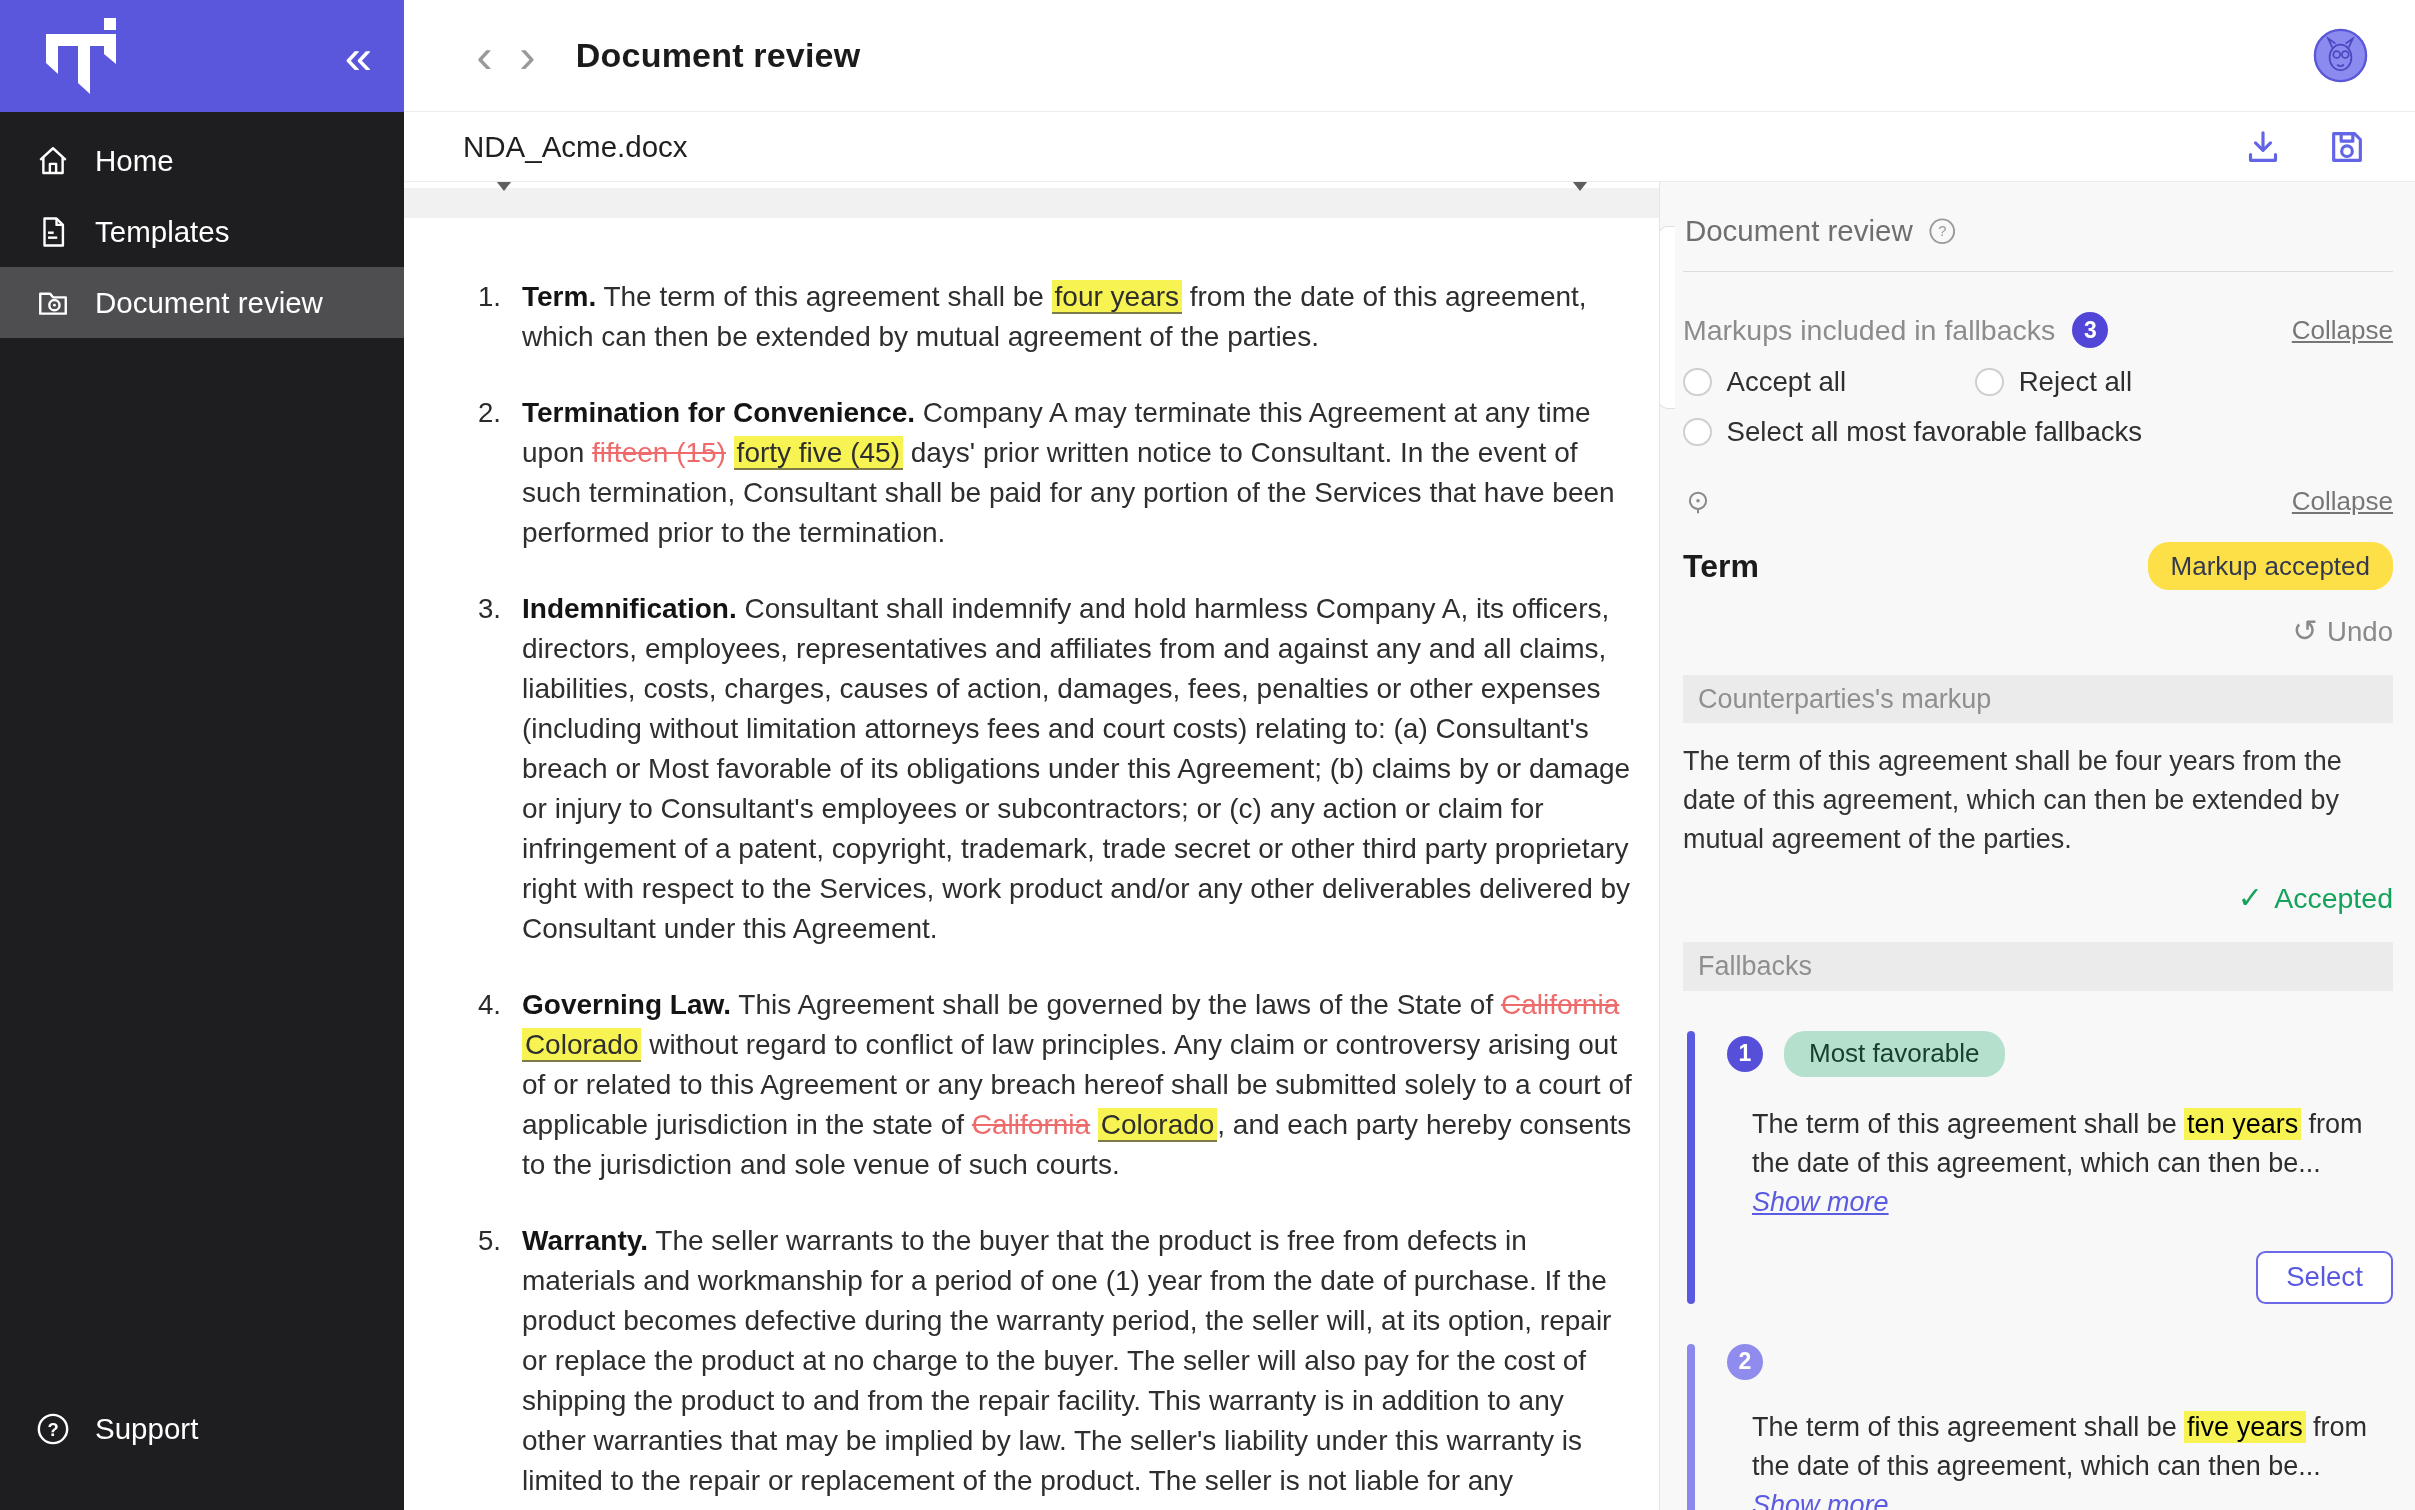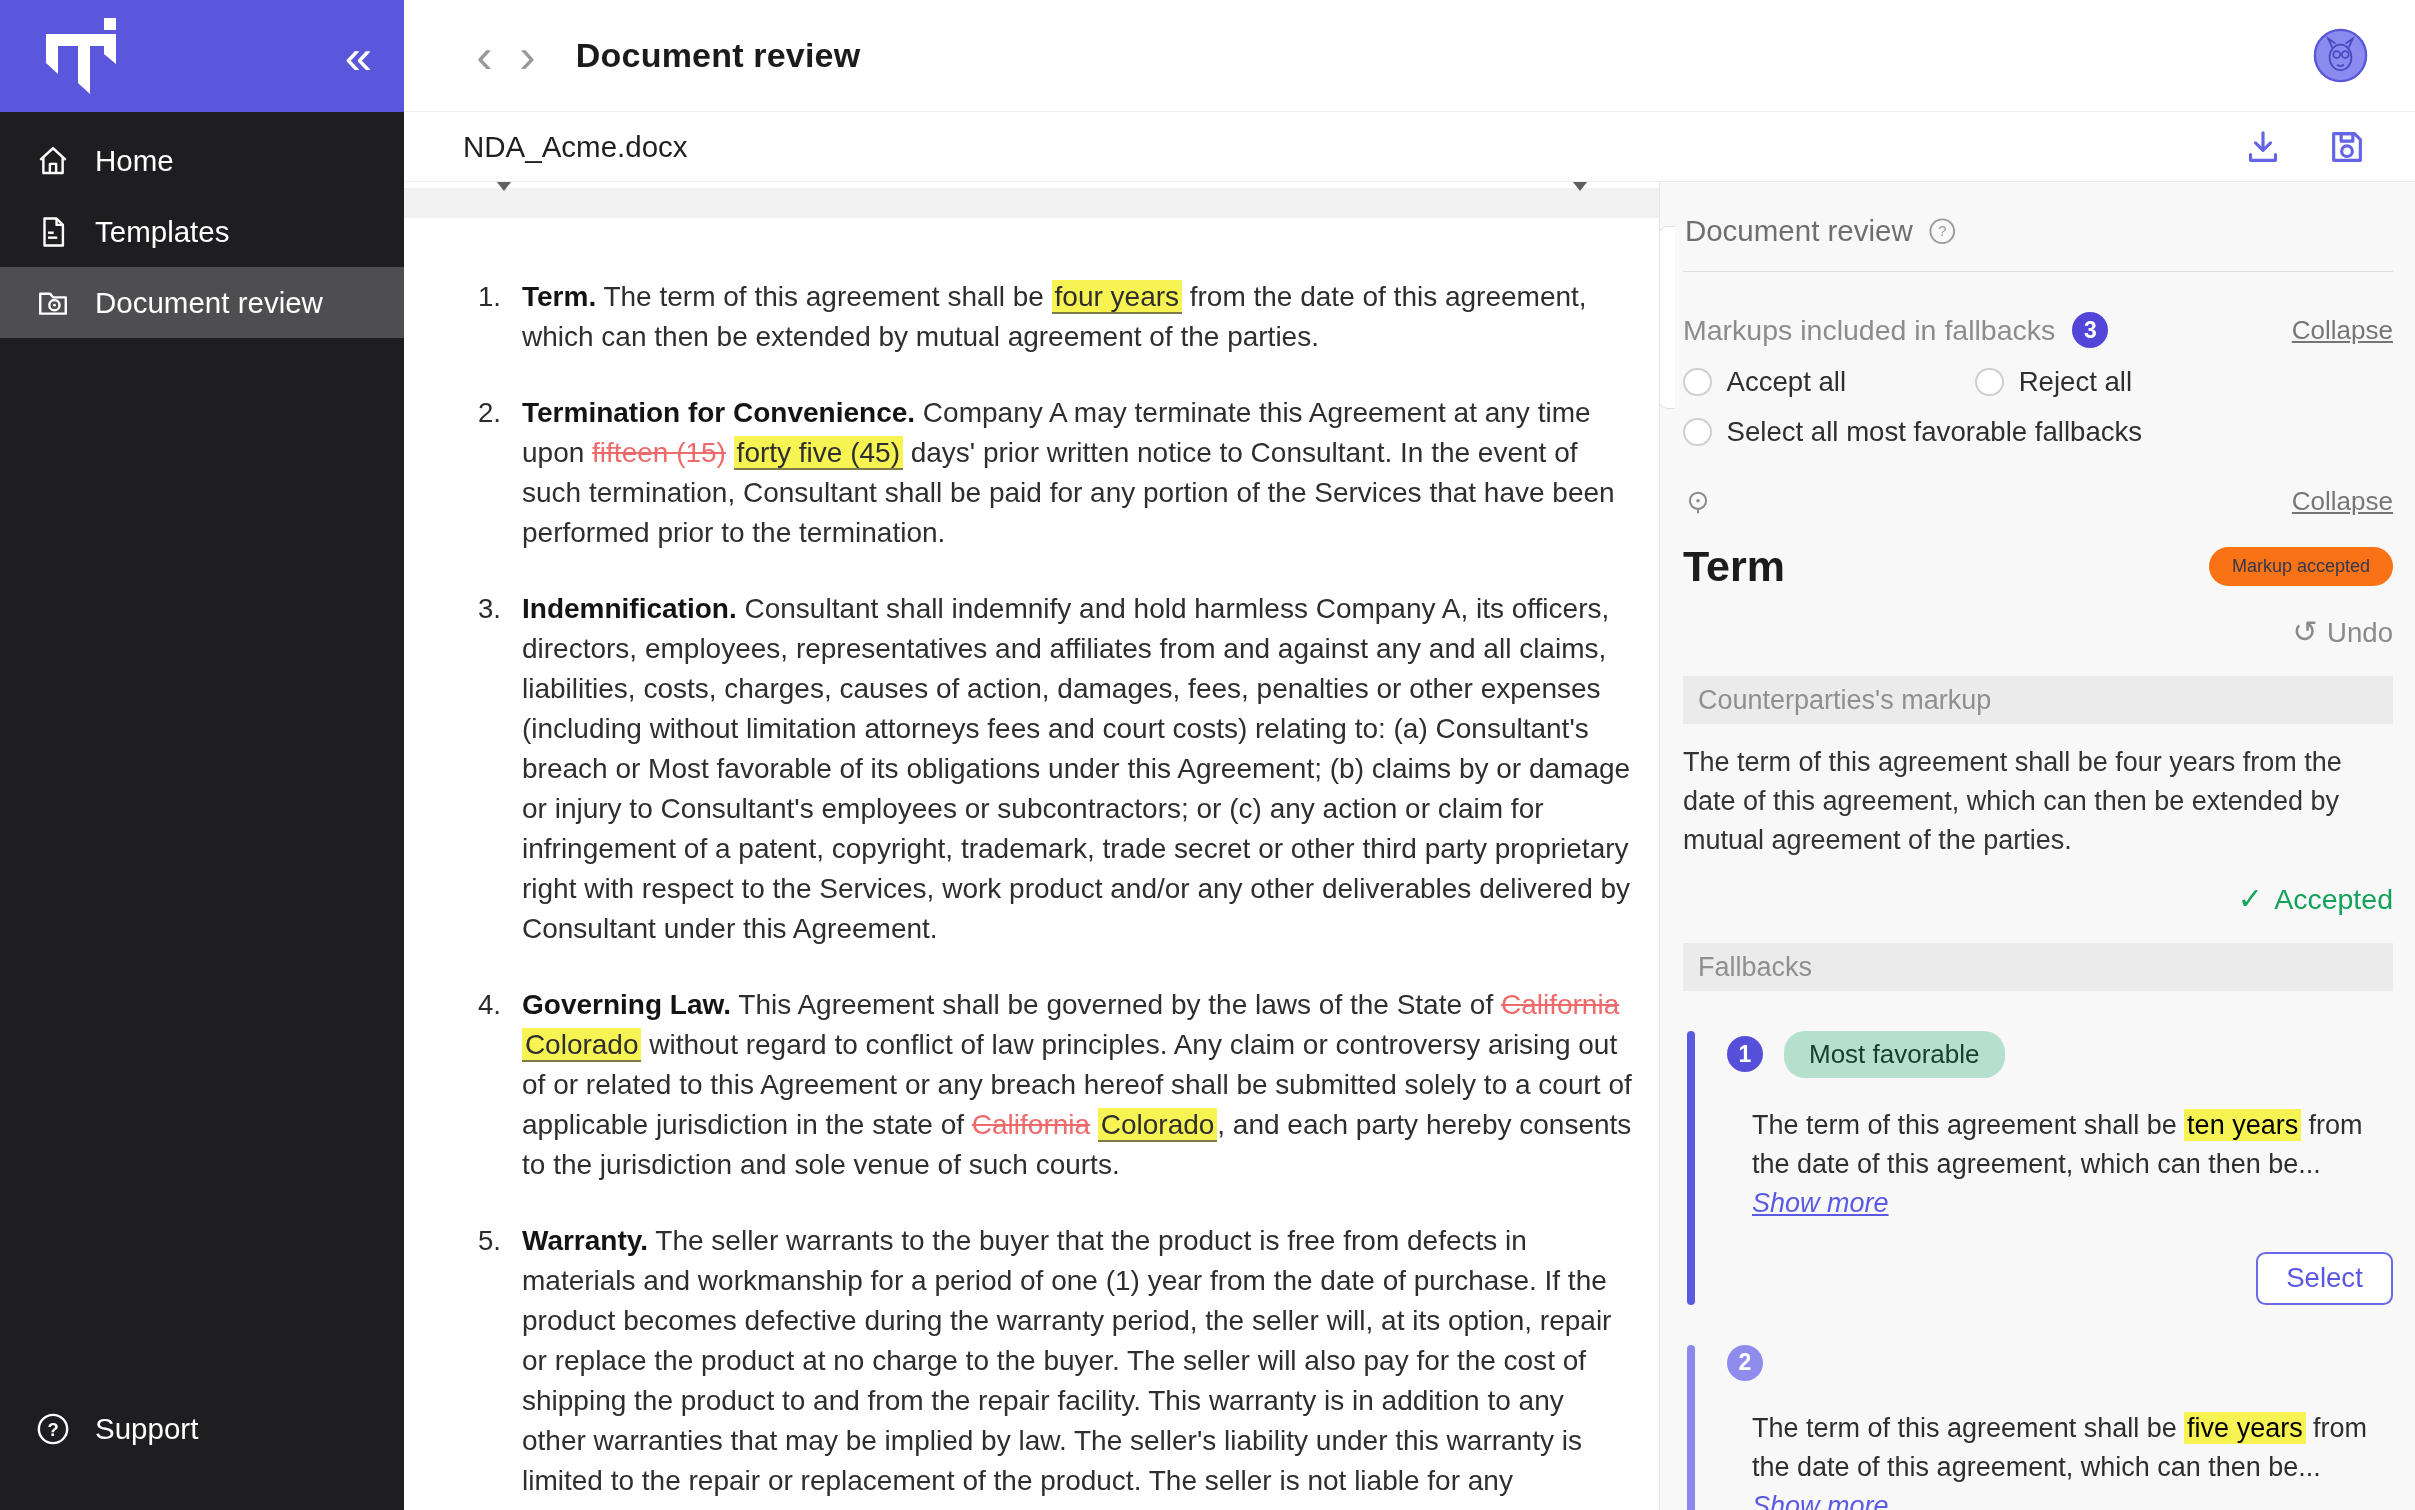--- a/index.html
+++ b/index.html
@@ -58,22 +58,22 @@
   .count-badge { width:36px; height:36px; border-radius:50%; background:#5246d8; color:#fff; font-size:23px; font-weight:bold; display:flex; align-items:center; justify-content:center; }
   .link { margin-left:auto; font-size:26px; color:#767676; text-decoration:underline; cursor:pointer; background:none; border:none; font-family:inherit; }
 
   .radio-row { display:flex; align-items:center; margin-top:18px; gap:15px; }
   .radio { width:28.5px; height:28.5px; border-radius:50%; border:2.9px solid #cfcfcf; background:#fff; flex-shrink:0; cursor:pointer; }
   .radio-label { font-size:27.6px; color:#2f2f2f; }
   .radio-gap { width:99px; }
 
   .card-head { display:flex; align-items:center; margin-top:38px; }
   .term-row { display:flex; align-items:center; margin-top:25px; }
-  .term-title { font-size:43px; font-weight:bold; color:#1c1c1c; }
-  .status-pill { margin-left:auto; background:#f97316; color:#33384f; font-size:18px; padding:8.6px 23px; border-radius:21px; }
+  .term-title { font-size:32px; font-weight:bold; color:#1c1c1c; }
+  .status-pill { margin-left:auto; background:#fde047; color:#33384f; font-size:26px; padding:8.6px 23px; border-radius:21px; }
   .undo-row { margin-top:23px; text-align:right; color:#8a8a8a; font-size:27.6px; }
   .undo-row button { background:none; border:none; color:#8a8a8a; font-size:27.6px; cursor:pointer; font-family:inherit; }
   .undo-glyph { font-size:30px; margin-right:9.5px; }
 
   .banner { margin-top:27px; background:#ebebeb; color:#8f8f8f; font-size:27px; padding:8.6px 15px; }
   .cp-text { margin-top:19px; font-size:27px; line-height:39px; color:#333; }
   .accepted-row { margin-top:21px; text-align:right; color:#14a35b; font-size:28.5px; }
   .accepted-row .chk { margin-right:11.4px; font-size:30px; }
 
   .fb { position:relative; margin-top:40px; padding-left:44px; min-height:57px; }

